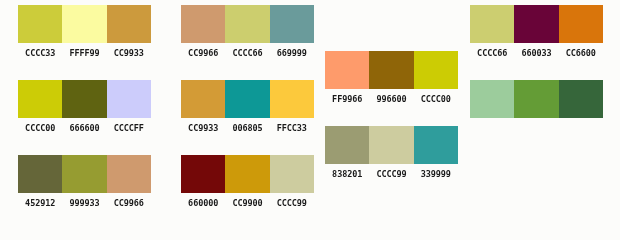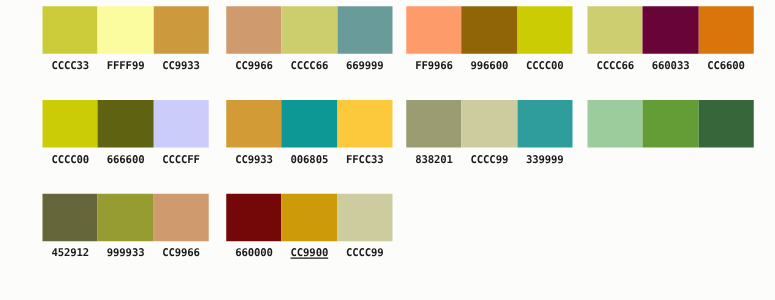--- a/index.html
+++ b/index.html
@@ -45,23 +45,23 @@
     flex: 1 1 0;
     font-family: "DejaVu Sans Mono", monospace;
     font-size: 8.5px;
     font-weight: bold;
     color: #1a1a1a;
     letter-spacing: -0.1px;
     text-align: center;
     line-height: 10px;
   }
   
-  .col-0 { left: 18px; margin-left: 16px; }
+  .col-0 { left: 18px; }
   .col-1 { left: 181px; }
-  .col-2 { left: 325px; }
+  .col-2 { left: 325px; margin-top: 46px; }
   .col-3 { left: 470px; }
   
   .row-0 { top: 5px; }
   .row-1 { top: 80px; }
   .row-2 { top: 155px; }
 </style>
 </head>
 <body style="background: rgb(252, 252, 250);">
 
 <div id="palette-grid">
@@ -169,17 +169,17 @@
       </div>
     </div>
     <div class="palette-card row-2 col-1">
       <div class="swatch-strip">
         <div class="swatch" title="660000" style="background: rgb(116, 8, 8);"></div>
         <div class="swatch" title="CC9900" style="background: rgb(205, 154, 10);"></div>
         <div class="swatch" title="CCCC99" style="background: rgb(205, 204, 159);"></div>
       </div>
       <div class="swatch-labels">
         <div class="swatch-label" style="color: rgb(26, 26, 26);">660000</div>
-        <div class="swatch-label" style="color: rgb(26, 26, 26); text-decoration: underline;">CC9900</div>
+        <div class="swatch-label" style="color: rgb(26, 26, 26);">CC9900</div>
         <div class="swatch-label" style="color: rgb(26, 26, 26);">CCCC99</div>
       </div>
     </div>
   </div>
 
 </body></html>

